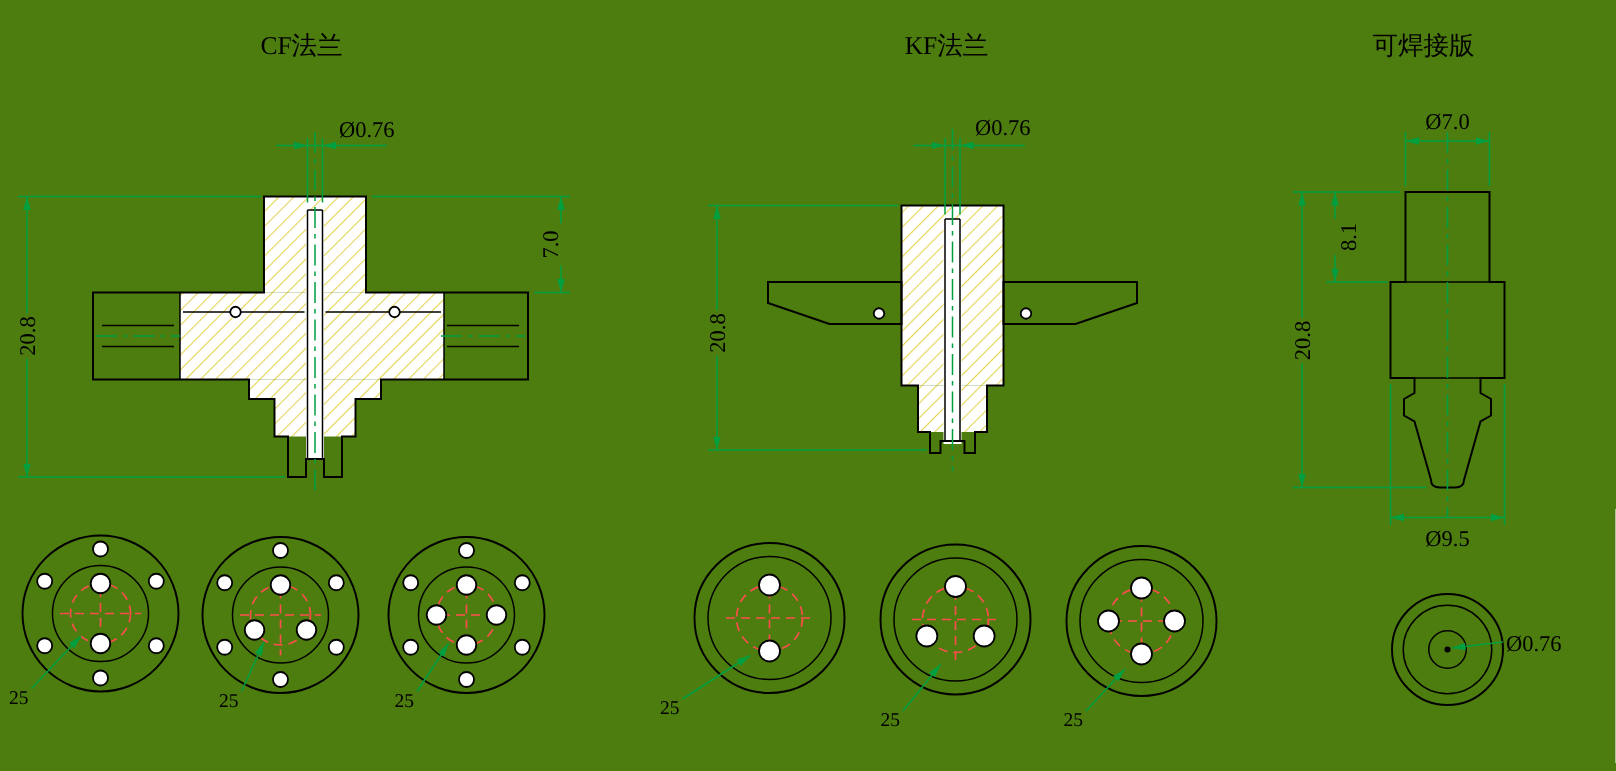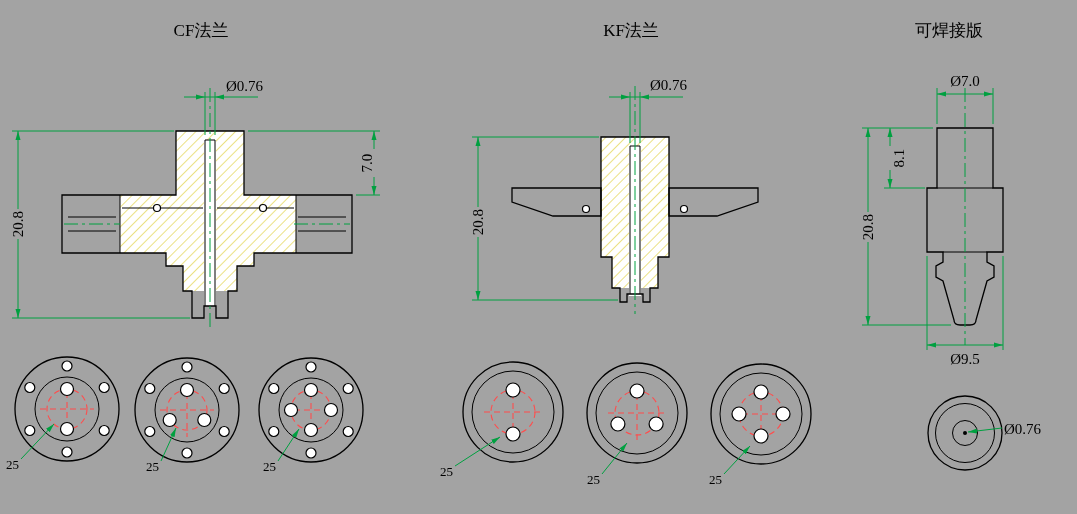--- a/index.html
+++ b/index.html
@@ -1,16 +1,16 @@
 <!DOCTYPE html>
 <html><head>
 <meta charset="utf-8">
 <style>
   html,body{margin:0;padding:0;background:#fff;}
-  #canvas{position:relative;width:1077px;height:514px;background:#a3a3a3;overflow:hidden;
+  #canvas{position:relative;width:1077px;height:514px;background:#4d7c0f;overflow:hidden;
           font-family:"Liberation Serif", serif;}
   svg{position:absolute;left:0;top:0;}
   .ol    {fill:none;stroke:#000;stroke-width:1.3;stroke-linejoin:miter;}
   .thin  {fill:none;stroke:#000;stroke-width:1;}
   .dim   {fill:none;stroke:#00a040;stroke-width:1;}
   .cl    {fill:none;stroke:#00a040;stroke-width:1;stroke-dasharray:14 4 3 4;}
   .red   {fill:none;stroke:#ff4d4d;stroke-width:1.1;stroke-dasharray:6 4;}
   .hole  {fill:#fff;stroke:#000;stroke-width:1.2;}
   .hatchf{fill:url(#hatch);stroke:none;}
   .wh    {fill:#fff;stroke:none;}

